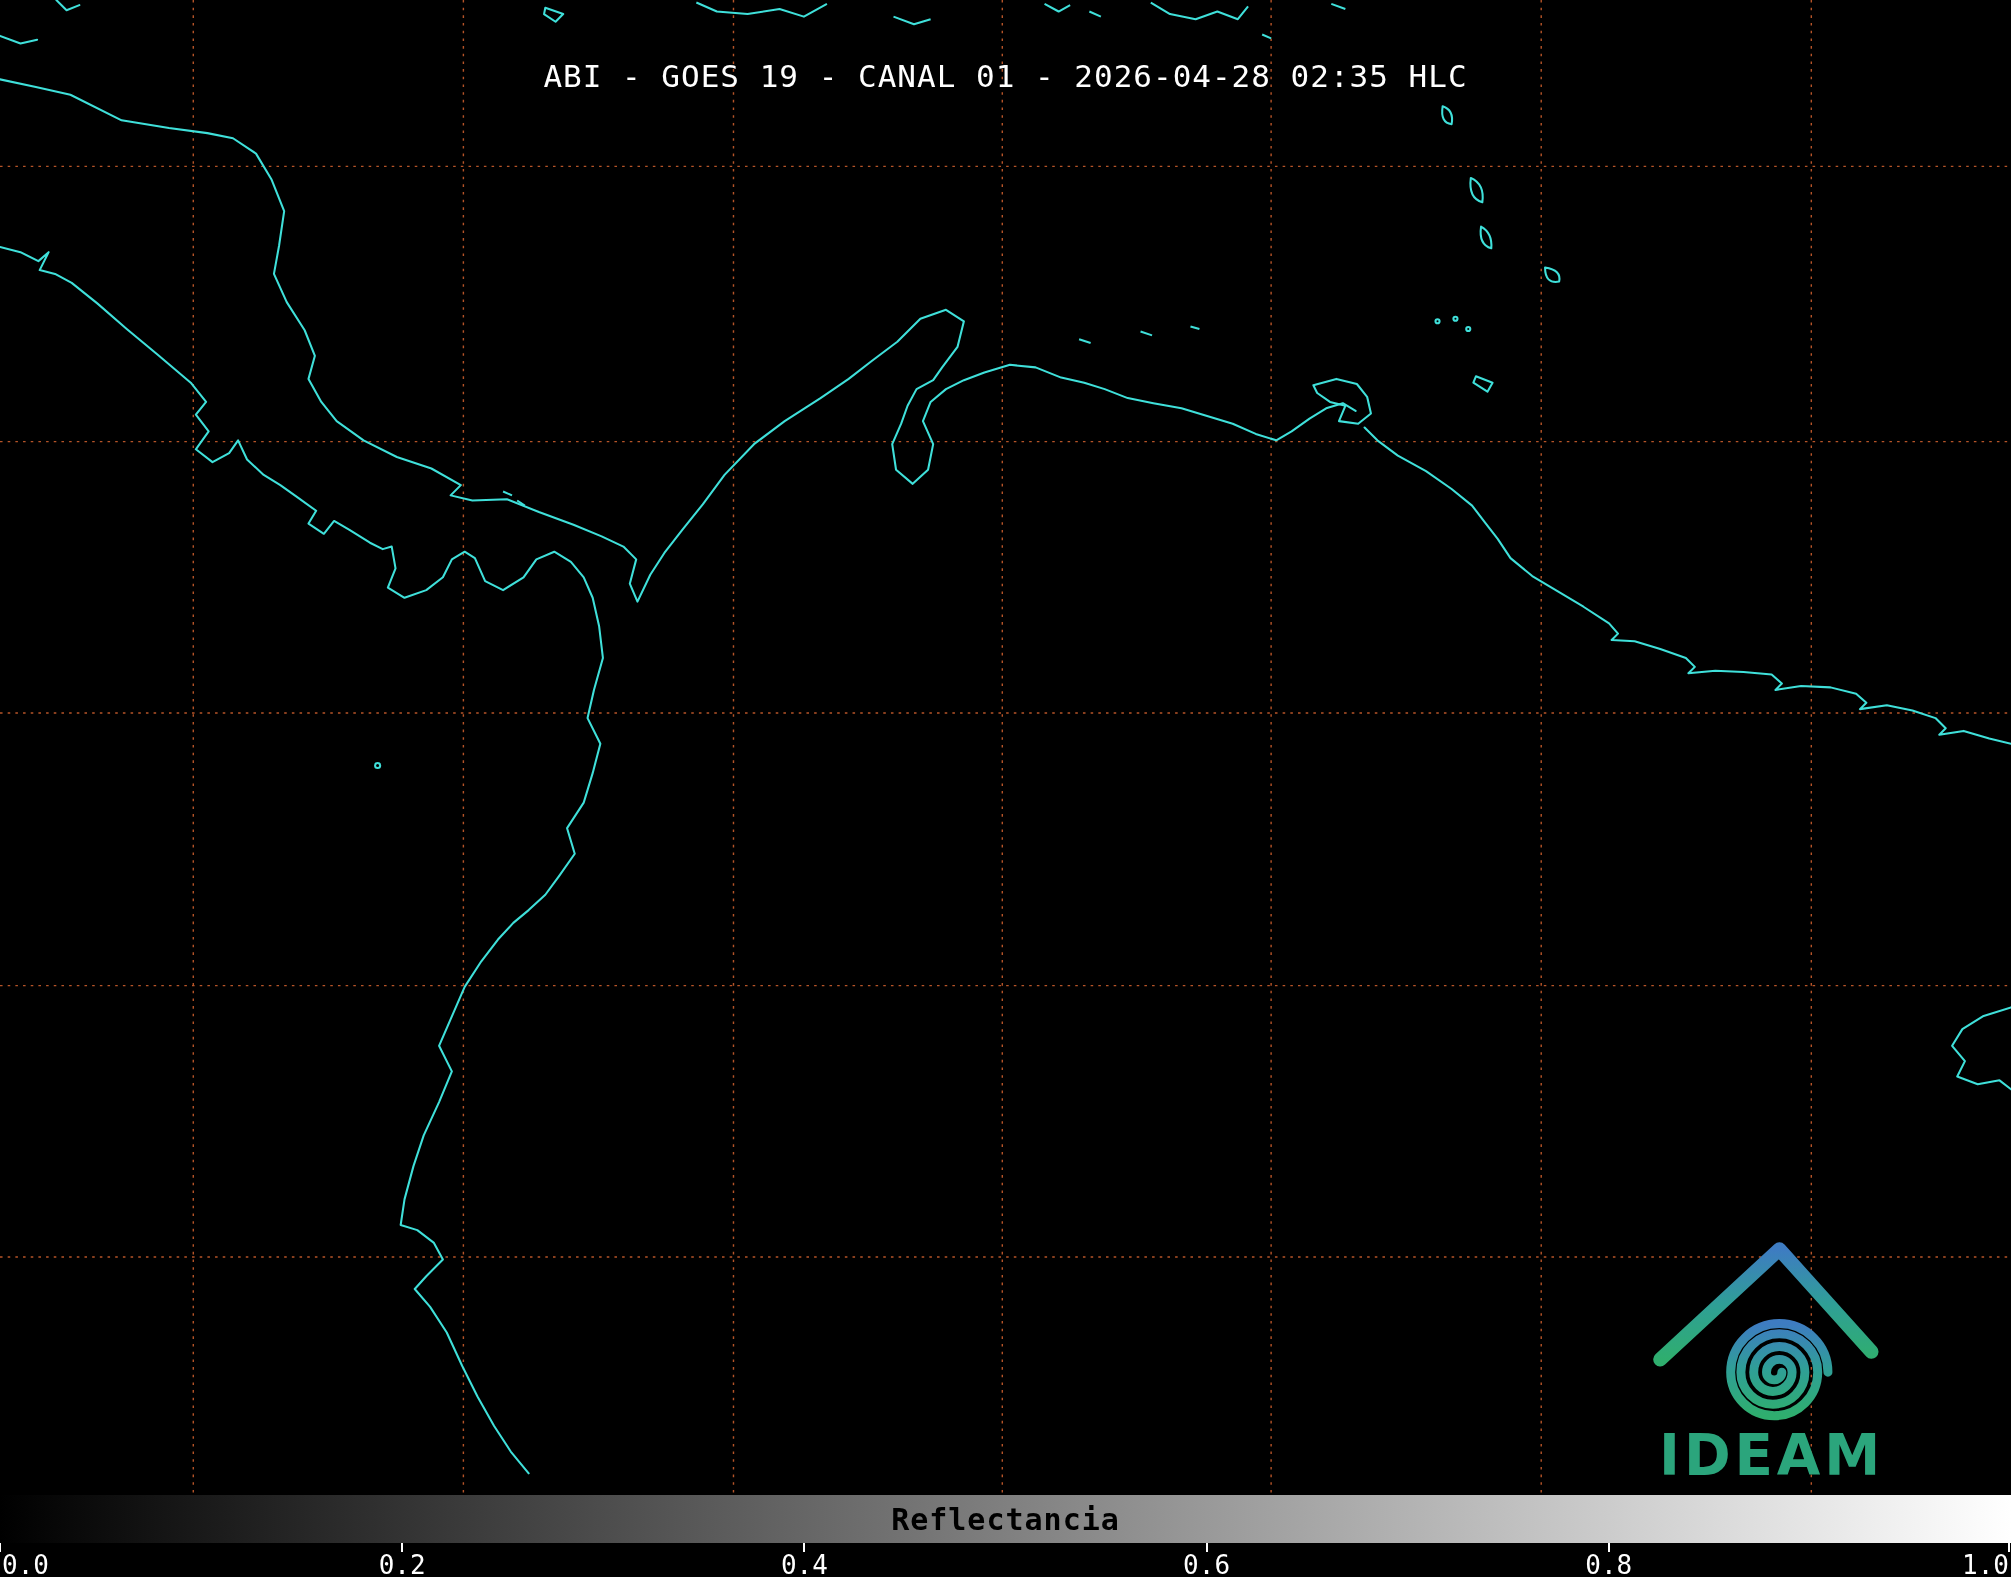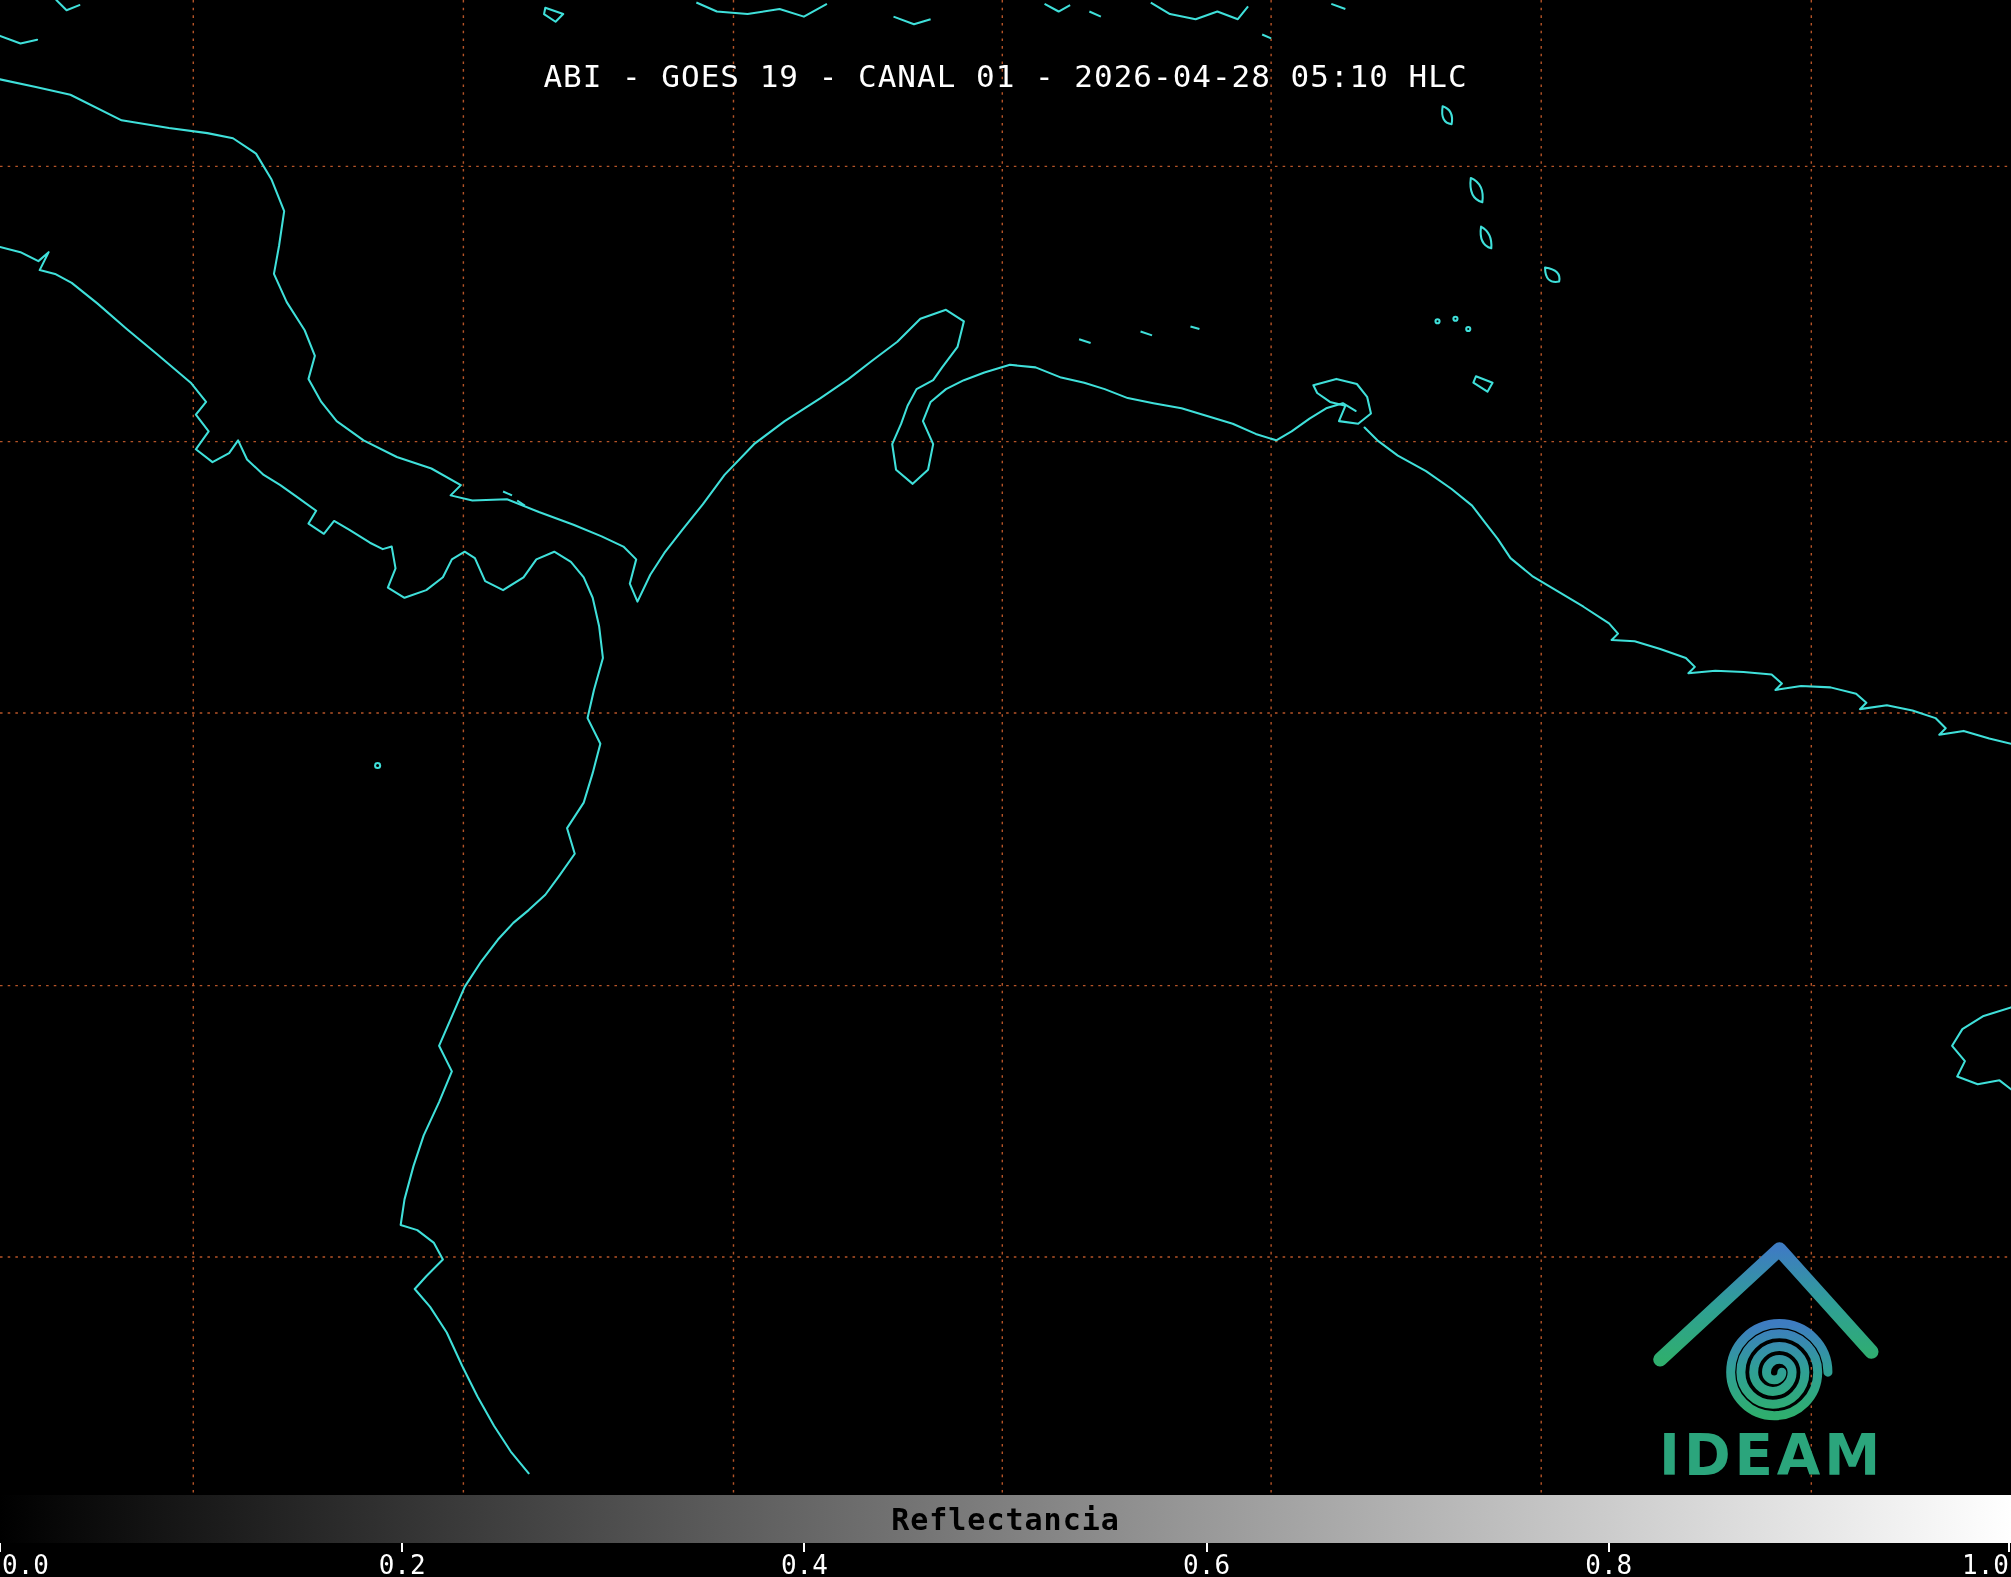--- a/index.html
+++ b/index.html
@@ -114,21 +114,21 @@
                A 30,30 0 0 0 1360,1072
                A 25,25 0 0 0 1410,1072
                A 20,20 0 0 0 1370,1072
                A 15,15 0 0 0 1400,1072
                A 10,10 0 0 0 1380,1072
                A 6,6 0 0 0 1392,1072" fill="none" stroke="url(#logoGrad)" stroke-width="7" stroke-linecap="round"></path>
       <text x="1384" y="1152" text-anchor="middle" font-family="DejaVu Sans, sans-serif" font-size="44" font-weight="bold" letter-spacing="3" fill="#2ba57c">IDEAM</text>
     </g>
   </svg>
 
-  <div class="map-title">ABI - GOES 19 - CANAL 01 - 2026-04-28 05:10 HLC</div>
+  <div class="map-title">ABI - GOES 19 - CANAL 01 - 2026-04-28 02:35 HLC</div>
 
   <div class="colorbar">
     <div class="cb-bar">
       <span class="cb-label">Reflectancia</span>
     </div>
     <div class="cb-axis">
       <div class="cb-tick first" style="left:0%">
         <i class="mark"></i>
         <span>0.0</span>
       </div>

